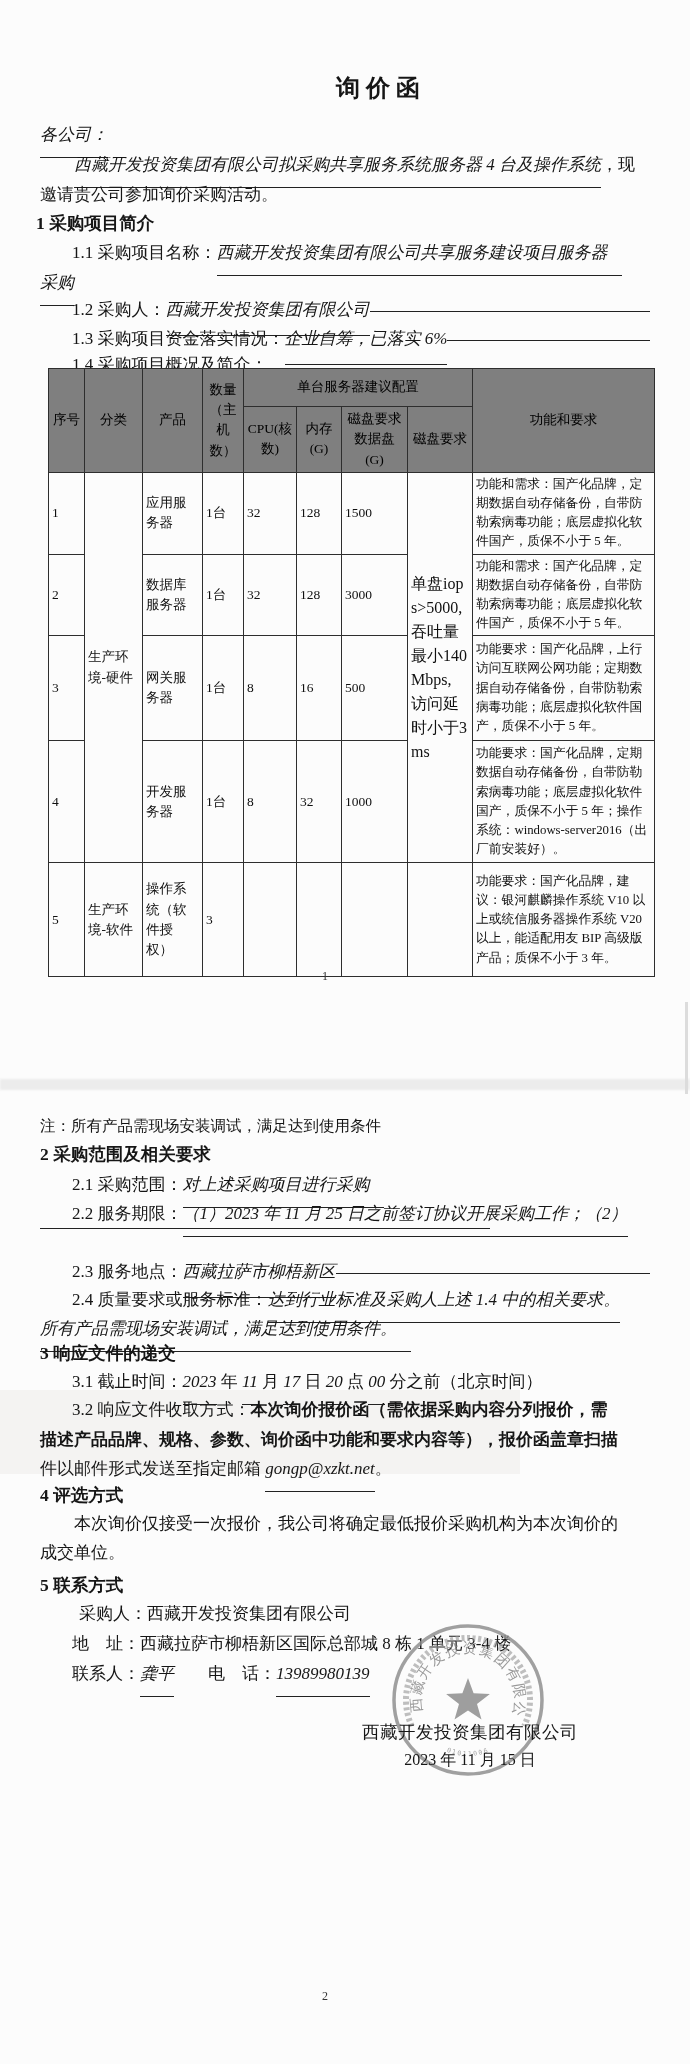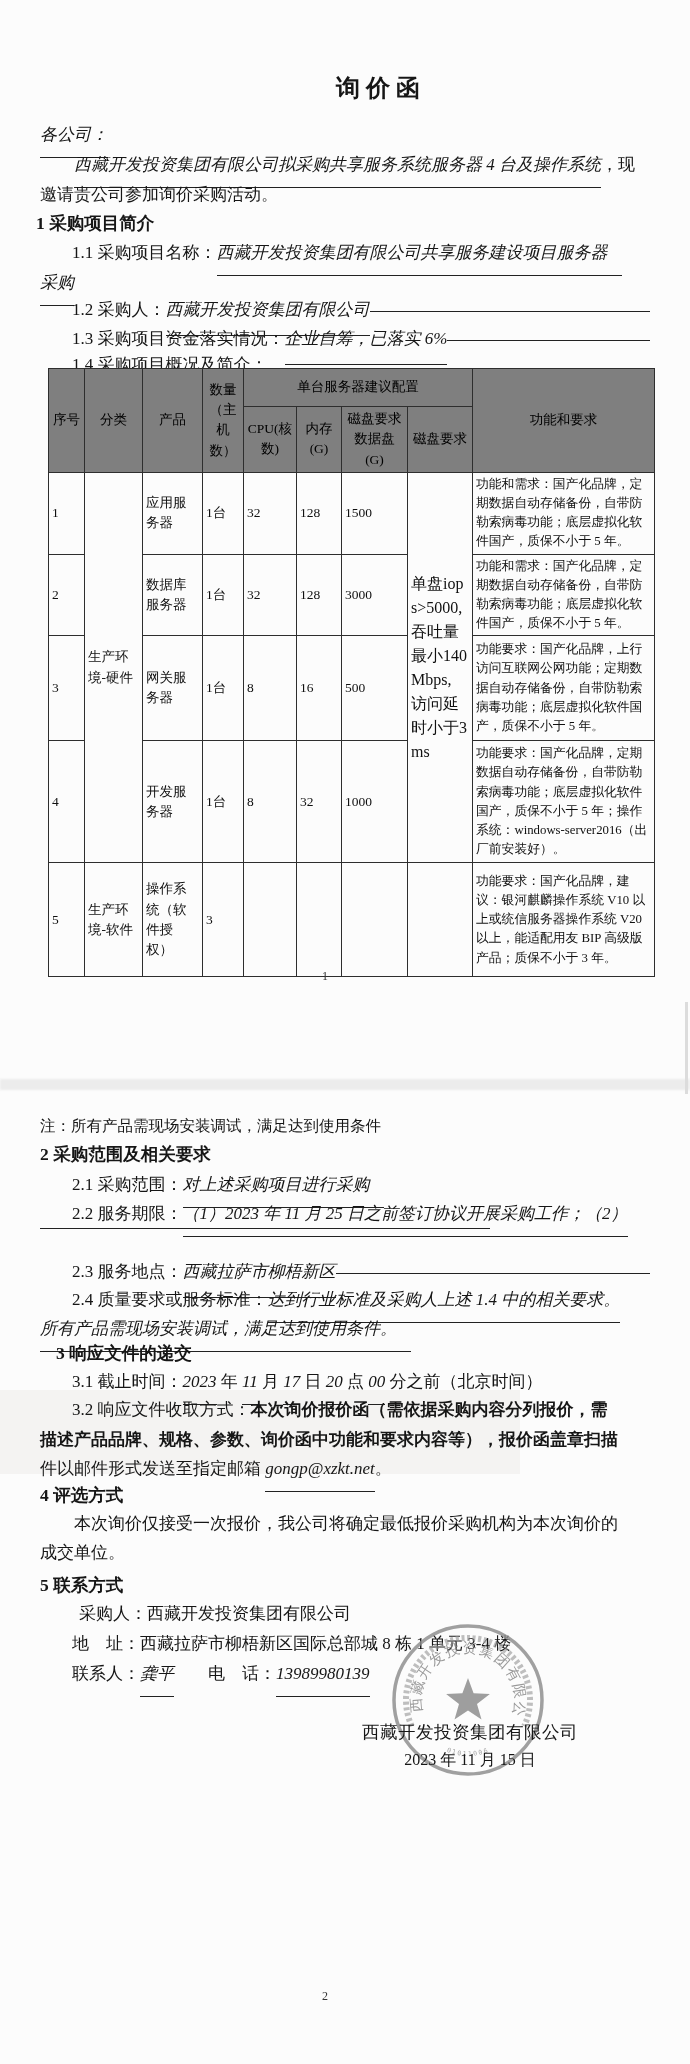--- a/index.html
+++ b/index.html
@@ -151,21 +151,21 @@
 <div class="line" style="top:1172px;left:72px;"><span>2.1 采购范围：</span><span class="u u-pad">对上述采购项目进行采购</span></div>
 
 <div class="line" style="top:1201px;left:72px;"><span>2.2 服务期限：</span><span class="u">（1）2023 年 11 月 25 日之前签订协议开展采购工作；（2）</span></div>
 <div class="line flexline" style="top:1231px;left:40px;width:450px;"><span class="fill"></span></div>
 
 <div class="line flexline" style="top:1259px;left:72px;width:578px;"><span>2.3 服务地点：</span><span class="u">西藏拉萨市柳梧新区</span><span class="fill"></span></div>
 
 <div class="line" style="top:1287px;left:72px;"><span>2.4 质量要求或服务标准：</span><span class="u">达到行业标准及采购人上述 1.4 中的相关要求。</span></div>
 <div class="line" style="top:1316px;left:40px;"><span class="u u-pad">所有产品需现场安装调试，满足达到使用条件。</span></div>
 
-<div class="line heading" style="top:1341px;left:40px;margin-left:16px;">3 响应文件的递交</div>
+<div class="line heading" style="top:1341px;left:40px;">3 响应文件的递交</div>
 
 <div class="line" style="top:1369px;left:72px;"><span>3.1 截止时间：</span><span class="u">2023</span><span> 年 </span><span class="u">11</span><span> 月 </span><span class="u">17</span><span> 日 </span><span class="u">20</span><span> 点 </span><span class="u">00</span><span> 分之前（北京时间）</span></div>
 
 <div class="line" style="top:1397px;left:72px;"><span>3.2 响应文件收取方式：</span><span class="bold">本次询价报价函（需依据采购内容分列报价，需</span></div>
 <div class="line bold" style="top:1427px;left:40px;">描述产品品牌、规格、参数、询价函中功能和要求内容等），报价函盖章扫描</div>
 <div class="line" style="top:1456px;left:40px;"><span>件以邮件形式发送至指定邮箱 </span><span class="u">gongp@xzkt.net</span><span>。</span></div>
 
 <div class="line heading" style="top:1483px;left:40px;">4 评选方式</div>
 <div class="line" style="top:1511px;left:74px;">本次询价仅接受一次报价，我公司将确定最低报价采购机构为本次询价的</div>
 <div class="line" style="top:1540px;left:40px;">成交单位。</div>

